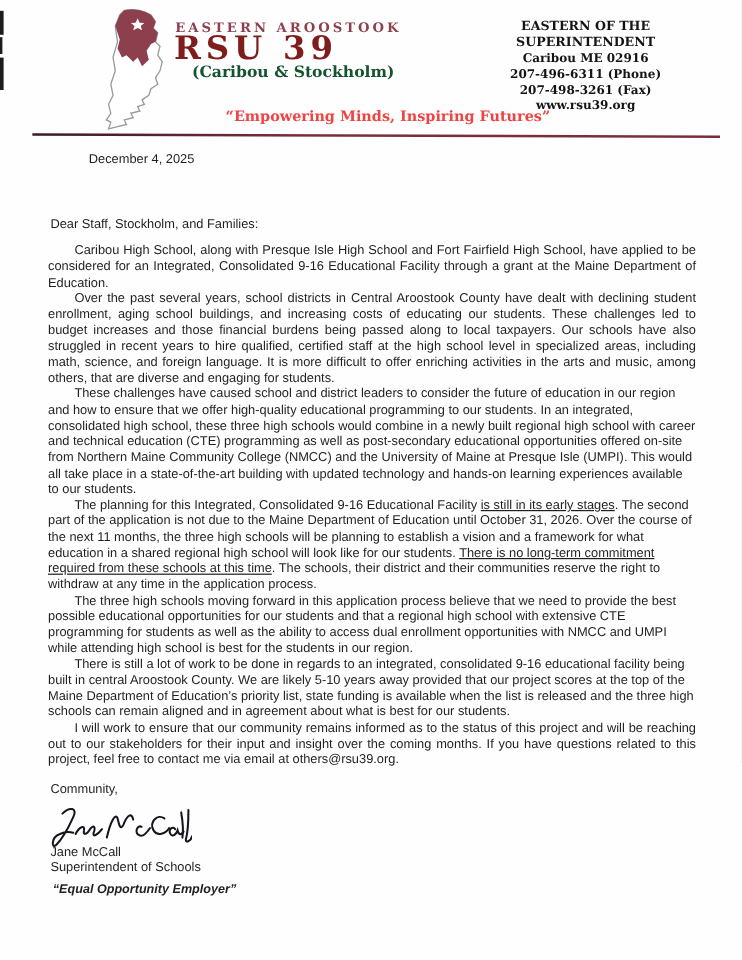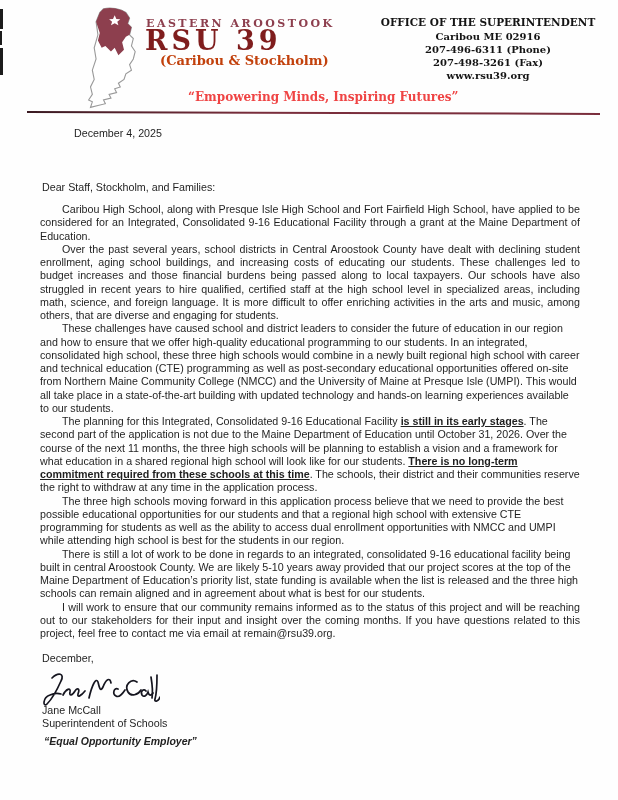--- a/index.html
+++ b/index.html
@@ -22,21 +22,21 @@
   }
   .org-line2{
     position:absolute;left:145px;top:25px;
     font-family:"DejaVu Serif",serif;font-weight:bold;
     font-size:27px;letter-spacing:4px;color:#7f1d1d;
     white-space:nowrap;
   }
   .org-line3{
     position:absolute;left:160px;top:53px;
     font-family:"DejaVu Serif",serif;font-weight:bold;
-    font-size:13px;color:#c2410c;white-space:nowrap;
+    font-size:13px;color:#14532d;white-space:nowrap;
   }
   .tagline{
     position:absolute;left:188px;top:90px;
     font-family:"DejaVu Serif",serif;font-weight:bold;
     font-size:12px;color:#ef4444;white-space:nowrap;
   }
   .office-block{
     position:absolute;left:378px;top:16px;width:220px;
     text-align:center;
     font-family:"DejaVu Serif",serif;font-weight:bold;
@@ -55,21 +55,21 @@
   
   .date-line{position:absolute;left:54px;top:127px;font-size:10.7px;padding-left:20px;}
   .salutation{position:absolute;left:42px;top:181px;font-size:10.7px;}
   .letter-body{
     position:absolute;left:40px;top:203px;width:540px;
     font-size:10.7px;line-height:13.25px;
   }
   .letter-body p{margin:0;text-indent:22px;}
   .letter-body p.justify{text-align:justify;}
   .letter-body p.left{text-align:left;}
-  .emph{font-weight:bold;text-decoration:underline;}
+  .emph{font-weight:normal;text-decoration:underline;}
   .closing-block{position:absolute;left:42px;top:652px;font-size:10.7px;line-height:13px;}
   .signature-svg{display:block;margin:4px 0 -7px 0;}
   .signer-name{margin-top:2px;}
   .footer-line{
     position:absolute;left:0;top:735px;width:100%;
     font-style:italic;font-weight:bold;font-size:10.5px;color:#222;padding-left:44px;
   }
 </style>
 </head>
 <body>
@@ -85,44 +85,44 @@
     <path d="M28,4 C36,2 46,4 52,8 L56,14 L54,20 L58,24 L56,32 L52,34 L48,40 L50,48 L44,54 L40,46 L36,50 L30,44 L26,46 L22,38 L24,30 L20,18 L24,8 Z" fill="#8d3f4e" stroke="none"></path>
     <polygon points="40,11 41.8,15 46,15.3 42.8,18 44,21.8 40,19.6 36,21.8 37.2,18 34,15.3 38.2,15" fill="#ffffff"></polygon>
   </svg>
 
   <div class="org-line1">EASTERN AROOSTOOK</div>
   <div class="org-line2">RSU 39</div>
   <div class="org-line3">(Caribou &amp; Stockholm)</div>
   <div class="tagline">“Empowering Minds, Inspiring Futures”</div>
 
   <div class="office-block">
-    <div class="ob-title">OFFICE OF THE SUPERINTENDENT</div>
+    <div class="ob-title">EASTERN OF THE SUPERINTENDENT</div>
     <div>Caribou ME 02916</div>
     <div>207-496-6311 (Phone)</div>
     <div>207-498-3261 (Fax)</div>
     <div>www.rsu39.org</div>
   </div>
 
   <div class="header-rule"></div>
 
   <div class="date-line">December 4, 2025</div>
   <div class="salutation">Dear Staff, Stockholm, and Families:</div>
 
   <div class="letter-body">
       <p class="para justify"><span>Caribou High School, along with Presque Isle High School and Fort Fairfield High School, have applied to be considered for an Integrated, Consolidated 9-16 Educational Facility through a grant at the Maine Department of Education.</span></p>
       <p class="para justify"><span>Over the past several years, school districts in Central Aroostook County have dealt with declining student enrollment, aging school buildings, and increasing costs of educating our students. These challenges led to budget increases and those financial burdens being passed along to local taxpayers. Our schools have also struggled in recent years to hire qualified, certified staff at the high school level in specialized areas, including math, science, and foreign language. It is more difficult to offer enriching activities in the arts and music, among others, that are diverse and engaging for students.</span></p>
       <p class="para left"><span>These challenges have caused school and district leaders to consider the future of education in our region and how to ensure that we offer high-quality educational programming to our students. In an integrated, consolidated high school, these three high schools would combine in a newly built regional high school with career and technical education (CTE) programming as well as post-secondary educational opportunities offered on-site from Northern Maine Community College (NMCC) and the University of Maine at Presque Isle (UMPI). This would all take place in a state-of-the-art building with updated technology and hands-on learning experiences available to our students.</span></p>
       <p class="para left"><span>The planning for this Integrated, Consolidated 9-16 Educational Facility </span><span class="emph">is still in its early stages</span><span>. The second part of the application is not due to the Maine Department of Education until October 31, 2026. Over the course of the next 11 months, the three high schools will be planning to establish a vision and a framework for what education in a shared regional high school will look like for our students. </span><span class="emph">There is no long-term commitment required from these schools at this time</span><span>. The schools, their district and their communities reserve the right to withdraw at any time in the application process.</span></p>
       <p class="para left"><span>The three high schools moving forward in this application process believe that we need to provide the best possible educational opportunities for our students and that a regional high school with extensive CTE programming for students as well as the ability to access dual enrollment opportunities with NMCC and UMPI while attending high school is best for the students in our region.</span></p>
       <p class="para left"><span>There is still a lot of work to be done in regards to an integrated, consolidated 9-16 educational facility being built in central Aroostook County. We are likely 5-10 years away provided that our project scores at the top of the Maine Department of Education’s priority list, state funding is available when the list is released and the three high schools can remain aligned and in agreement about what is best for our students.</span></p>
-      <p class="para justify"><span>I will work to ensure that our community remains informed as to the status of this project and will be reaching out to our stakeholders for their input and insight over the coming months. If you have questions related to this project, feel free to contact me via email at </span><span>remain@rsu39.org</span><span>.</span></p>
+      <p class="para justify"><span>I will work to ensure that our community remains informed as to the status of this project and will be reaching out to our stakeholders for their input and insight over the coming months. If you have questions related to this project, feel free to contact me via email at </span><span>others@rsu39.org</span><span>.</span></p>
     </div>
 
   <div class="closing-block">
-    <div>December,</div>
+    <div>Community,</div>
     <svg class="signature-svg" width="118" height="40" viewBox="0 0 118 40">
       <g fill="none" stroke="#15151f" stroke-width="1.7" stroke-linecap="round">
         <path d="M10,9 C16,3 23,4 19,12 C15,21 9,31 5,35 C1,39 0,29 8,26 C12,24 16,24 19,25"></path>
         <path d="M21,26 C24,20 29,18 28,23 C27,27 30,27 33,22 C36,18 38,20 36,25 C35,29 39,27 43,22"></path>
         <path d="M47,29 C50,16 54,8 56,13 C57,17 58,24 61,18 C64,10 68,8 69,14"></path>
         <path d="M76,20 C72,18 70,25 74,27 C77,29 81,24 83,21"></path>
         <path d="M95,13 C89,9 82,16 86,23 C89,28 96,26 99,21"></path>
         <path d="M104,22 C102,19 98,22 100,26 C102,29 105,26 106,23 C107,27 109,27 111,24"></path>
         <path d="M109,8 C110,14 111,23 110,29"></path>
         <path d="M115,6 C115,14 115,23 113,30 C112,34 117,32 118,28"></path>

